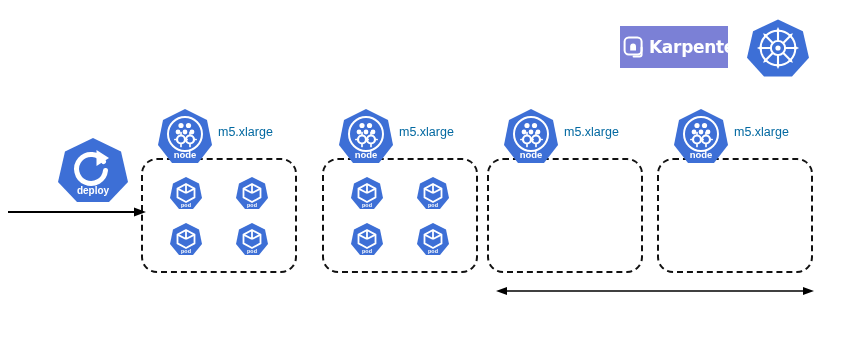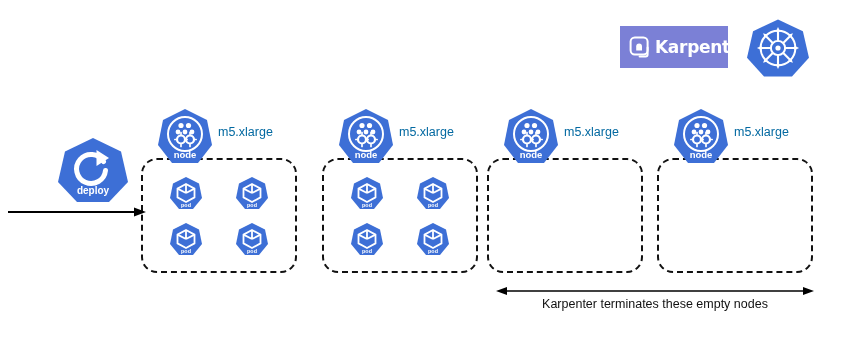--- a/index.html
+++ b/index.html
@@ -25,21 +25,21 @@
   
   .karpenter-logo {
     position: absolute;
     left: 620px;
     top: 26px;
     width: 108px;
     height: 42px;
     background: #7b80d6;
     display: flex;
     align-items: center;
-    padding-left: 8px;
+    padding-left: 2px;
     box-sizing: border-box;
   }
   .karpenter-mark {
     width: 26px;
     height: 26px;
     flex: 0 0 auto;
     margin-right: 1px;
   }
   .karpenter-word {
     color: #ffffff;
@@ -391,15 +391,14 @@
       <text x="28" y="50" text-anchor="middle" fill="#ffffff" font-family="Liberation Sans, sans-serif" font-size="9.5" font-weight="bold">node</text>
     </svg>
     <div class="instance-label">m5.xlarge</div>
   </div>
 
   <svg class="span-arrow" viewBox="0 0 330 18">
     <line x1="14" y1="9" x2="316" y2="9" stroke="#000000" stroke-width="1.5"></line>
     <polygon points="6,9 17,5 17,13" fill="#000000"></polygon>
     <polygon points="324,9 313,5 313,13" fill="#000000"></polygon>
   </svg>
-  <div class="span-caption">Karpenter terminates these empty nodes</div>
 
 </div>
 
 </body></html>

